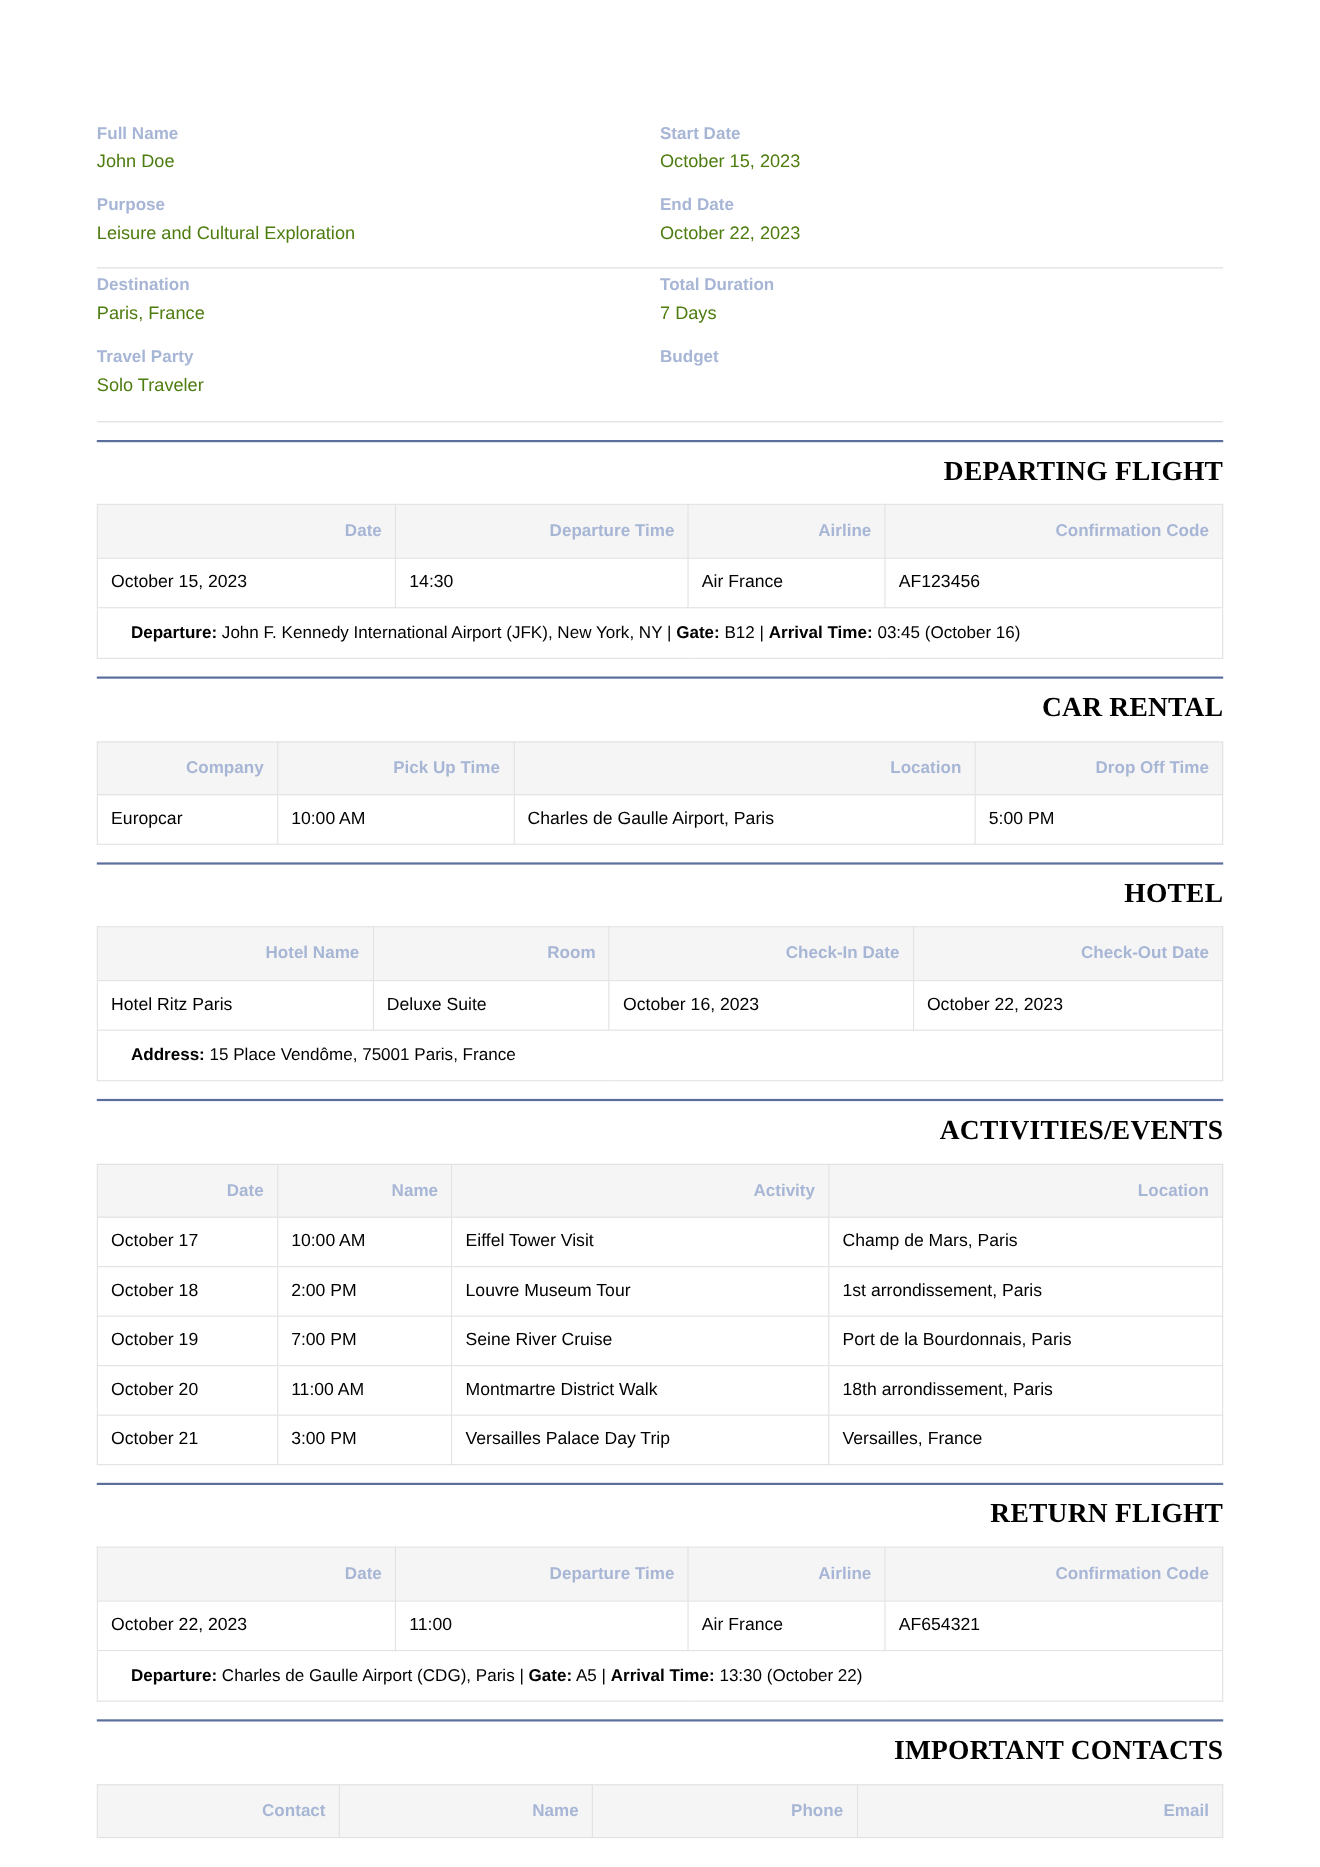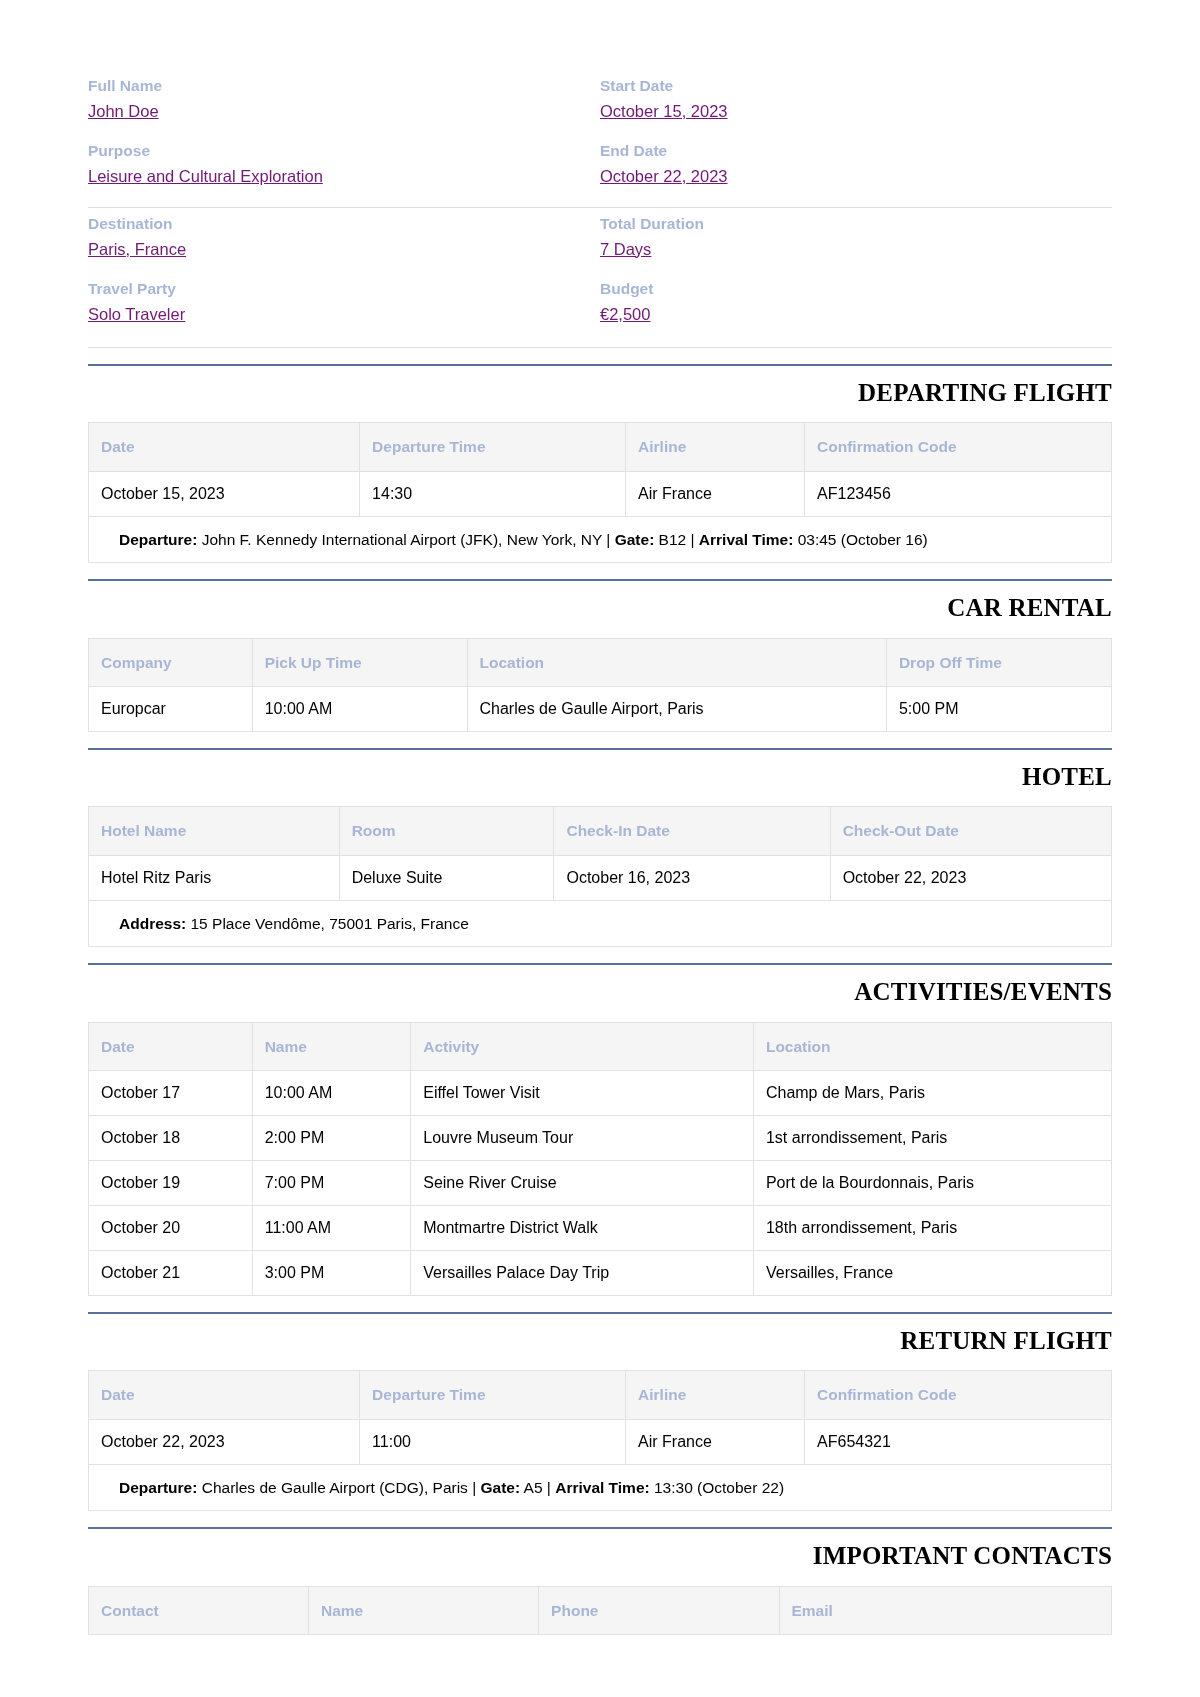--- a/index.html
+++ b/index.html
@@ -11,44 +11,44 @@
     width: 1200px;
     height: 1697px;
     font-family: "Liberation Sans", sans-serif;
     color: #000000;
     overflow: hidden;
   }
   .page {
     box-sizing: border-box;
     padding: 78px 88px 0 88px;
     width: 1200px;
+    margin-top: 36px;
   }
 
   
   .info-block {
     display: grid;
     grid-template-columns: 1fr 1fr;
     column-gap: 0;
   }
   .info-col { padding-right: 20px; }
   .info-label {
     color: #a8b6d6;
     font-weight: bold;
     font-size: 15.5px;
     line-height: 1.0;
     padding-top: 13px;
     padding-bottom: 9px;
   }
   .info-col > .info-label:first-child { padding-top: 0; }
   .info-value {
-    color: #701a75;
+    color: #4d7c0f;
     font-size: 16.5px;
     line-height: 1.0;
     padding-bottom: 11px;
-    text-decoration: underline;
   }
   .info-divider {
     border-top: 1px solid #dcdcdc;
     margin-top: 12px;
     margin-bottom: 8px;
   }
   .info-bottom-rule {
     border-top: 1px solid #dcdcdc;
     margin-top: 14px;
   }
@@ -75,21 +75,21 @@
     width: 100%;
     border-collapse: collapse;
     table-layout: fixed;
     margin-bottom: 4px;
   }
   table.data th {
     background: #f5f5f5;
     color: #a8b6d6;
     font-weight: bold;
     font-size: 15.5px;
-    text-align: left;
+    text-align: right;
     padding: 16px 12px;
     border: 1px solid #e2e2e2;
     line-height: 1.0;
   }
   table.data td {
     color: #000;
     font-size: 16px;
     text-align: left;
     padding: 14px 12px;
     border: 1px solid #e2e2e2;
@@ -129,21 +129,20 @@
       <div class="info-col">
         <div class="info-label">Destination</div>
         <div class="info-value">Paris, France</div>
         <div class="info-label">Travel Party</div>
         <div class="info-value">Solo Traveler</div>
       </div>
       <div class="info-col">
         <div class="info-label">Total Duration</div>
         <div class="info-value">7 Days</div>
         <div class="info-label">Budget</div>
-        <div class="info-value">€2,500</div>
       </div>
     </div>
 
     <div class="info-bottom-rule"></div>
   </div>
 
   <div class="section">
     <div class="section-rule"></div>
     <div class="section-title">DEPARTING FLIGHT</div>
     <table class="data">

